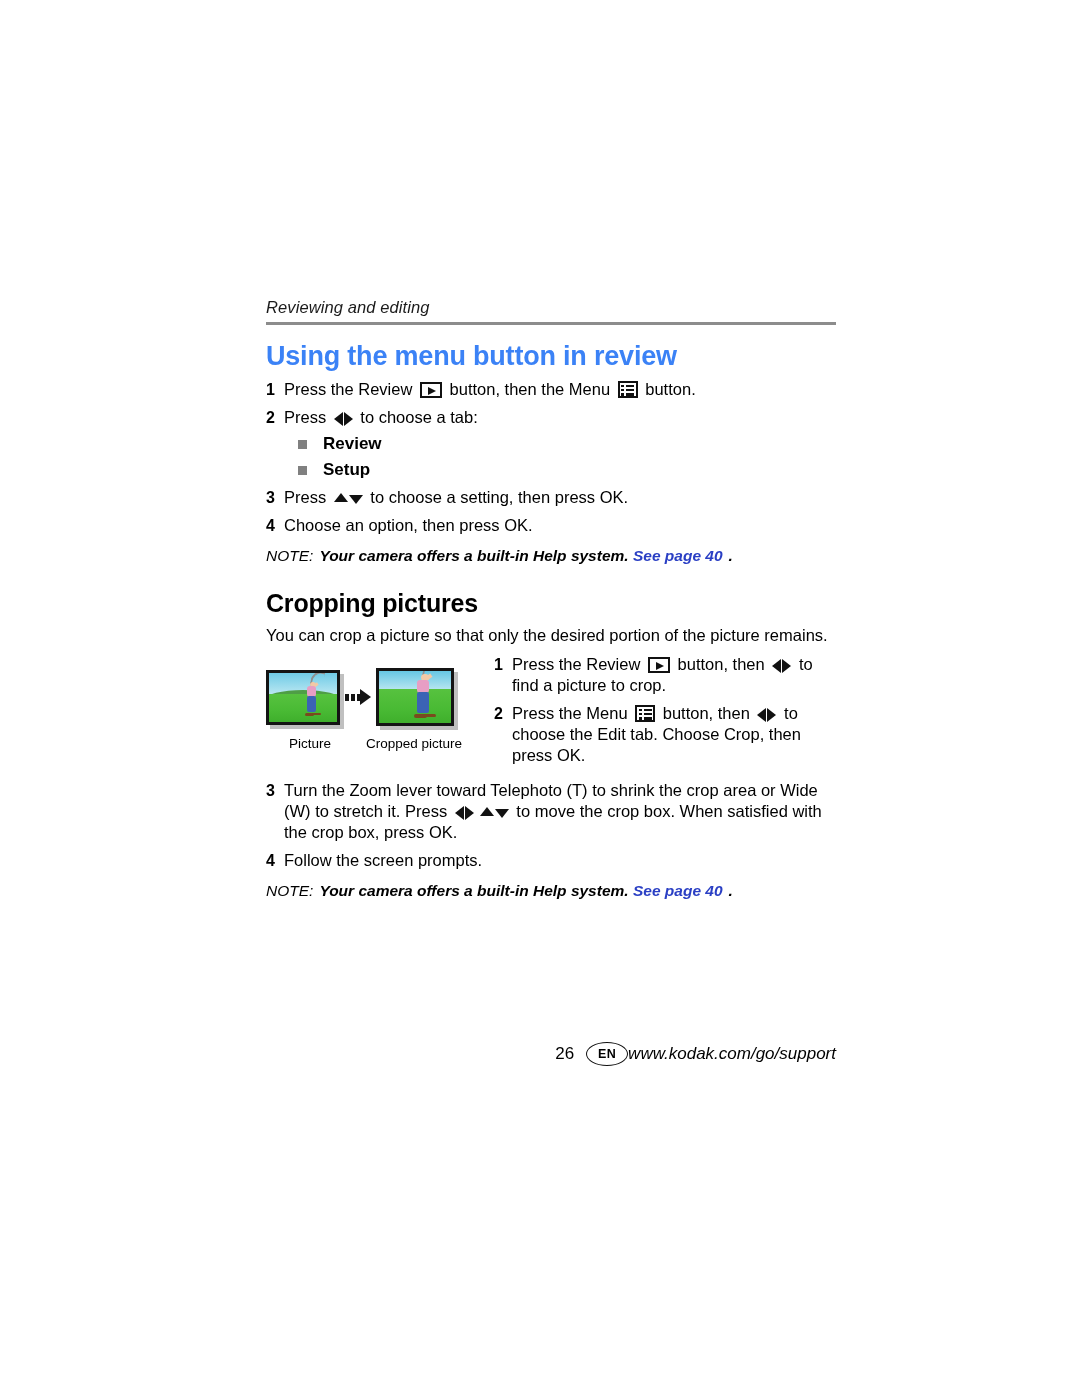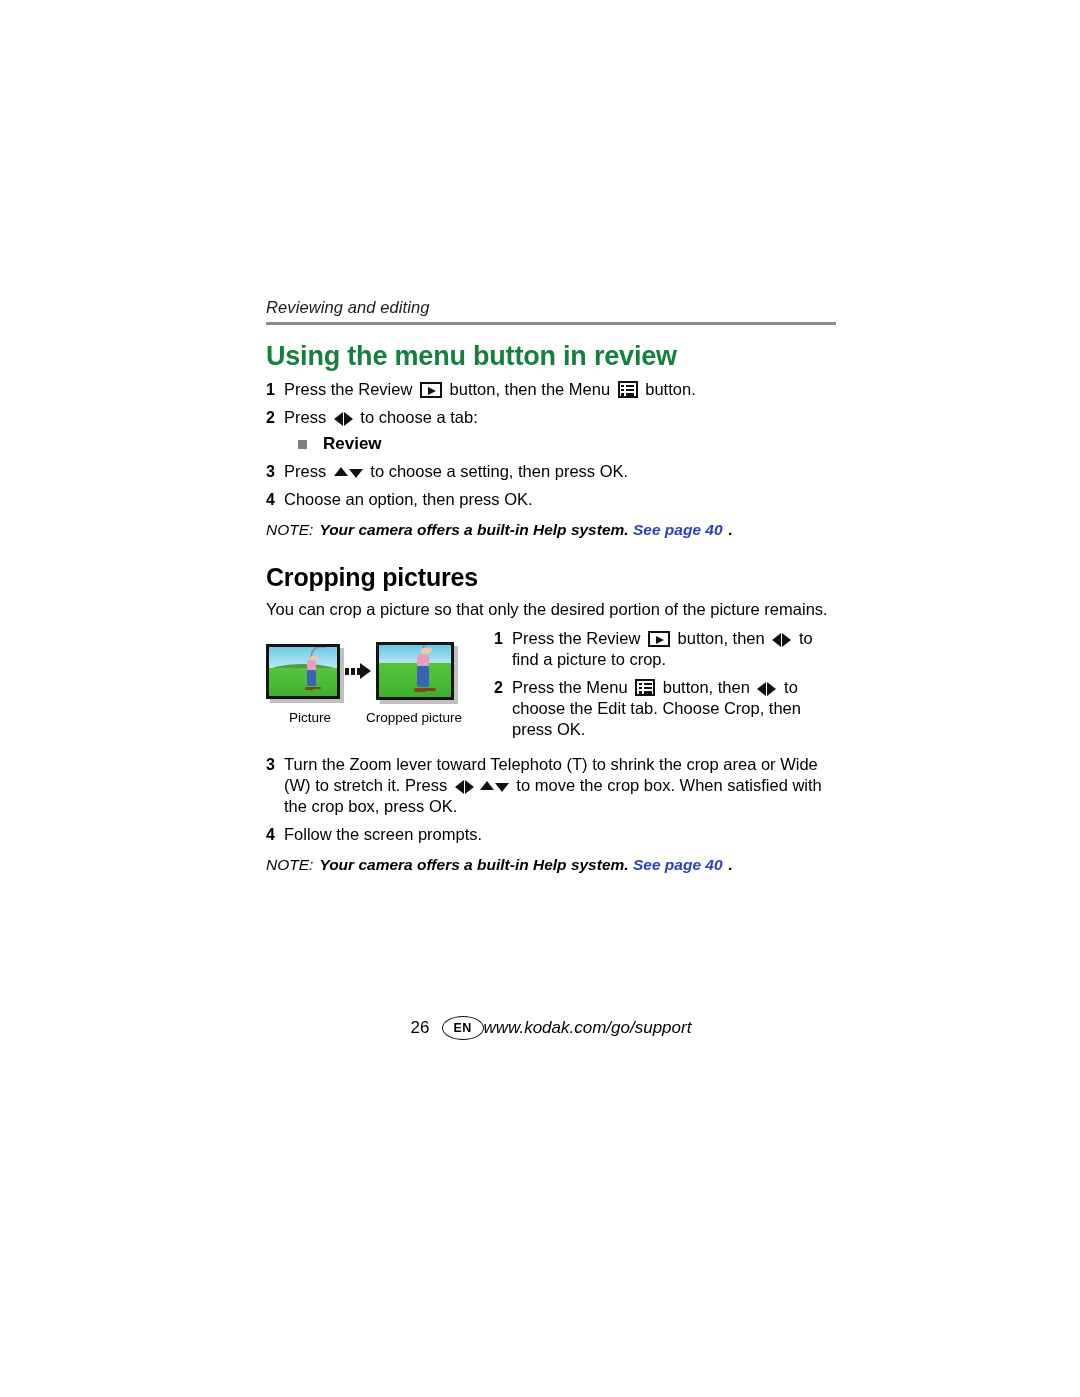--- a/index.html
+++ b/index.html
@@ -46,21 +46,21 @@
     width: 100%;
   }
 
   
   h1.sec-title {
     font-size: 27px;
     font-weight: bold;
     line-height: 32px;
     margin: 15px 0 4px 0;
     letter-spacing: -0.2px;
-    color: #15803d;
+    color: #3b82f6;
   }
   h2.sec-title2 {
     font-size: 25px;
     font-weight: bold;
     line-height: 30px;
     margin: 22px 0 6px 0;
     letter-spacing: -0.2px;
     color: #000;
   }
 
@@ -383,25 +383,25 @@
   .clearfix::after {
     content: "";
     display: block;
     clear: both;
   }
 
   
   .footer {
     position: absolute;
     left: 266px;
-    top: 1016px;
+    top: 1042px;
     width: 570px;
     display: flex;
     align-items: center;
-    justify-content: center;
+    justify-content: flex-end;
   }
   .footer-left {
     display: flex;
     align-items: center;
   }
   .page-num {
     font-size: 17px;
     margin-right: 12px;
   }
   .en-badge {
@@ -440,20 +440,24 @@
 
     <div class="step">
       <span class="num">2</span>
       <span class="txt"><span>Press </span><span class="arrow-pair"><span class="tri left"></span><span class="tri right"></span></span><span> to choose a tab:</span></span>
     </div>
 
     <div class="bullet-list">
       <div class="bullet-row">
         <span class="sq-bullet"></span>
         <span class="bullet-label">Review</span>
+      </div>
+      <div class="bullet-row">
+        <span class="sq-bullet"></span>
+        <span class="bullet-label">Setup</span>
       </div>
     </div>
 
     <div class="step">
       <span class="num">3</span>
       <span class="txt"><span>Press </span><span class="arrow-pair"><span class="tri up"></span><span class="tri down"></span></span><span> to choose a setting, then press OK.</span></span>
     </div>
 
     <div class="step">
       <span class="num">4</span>

